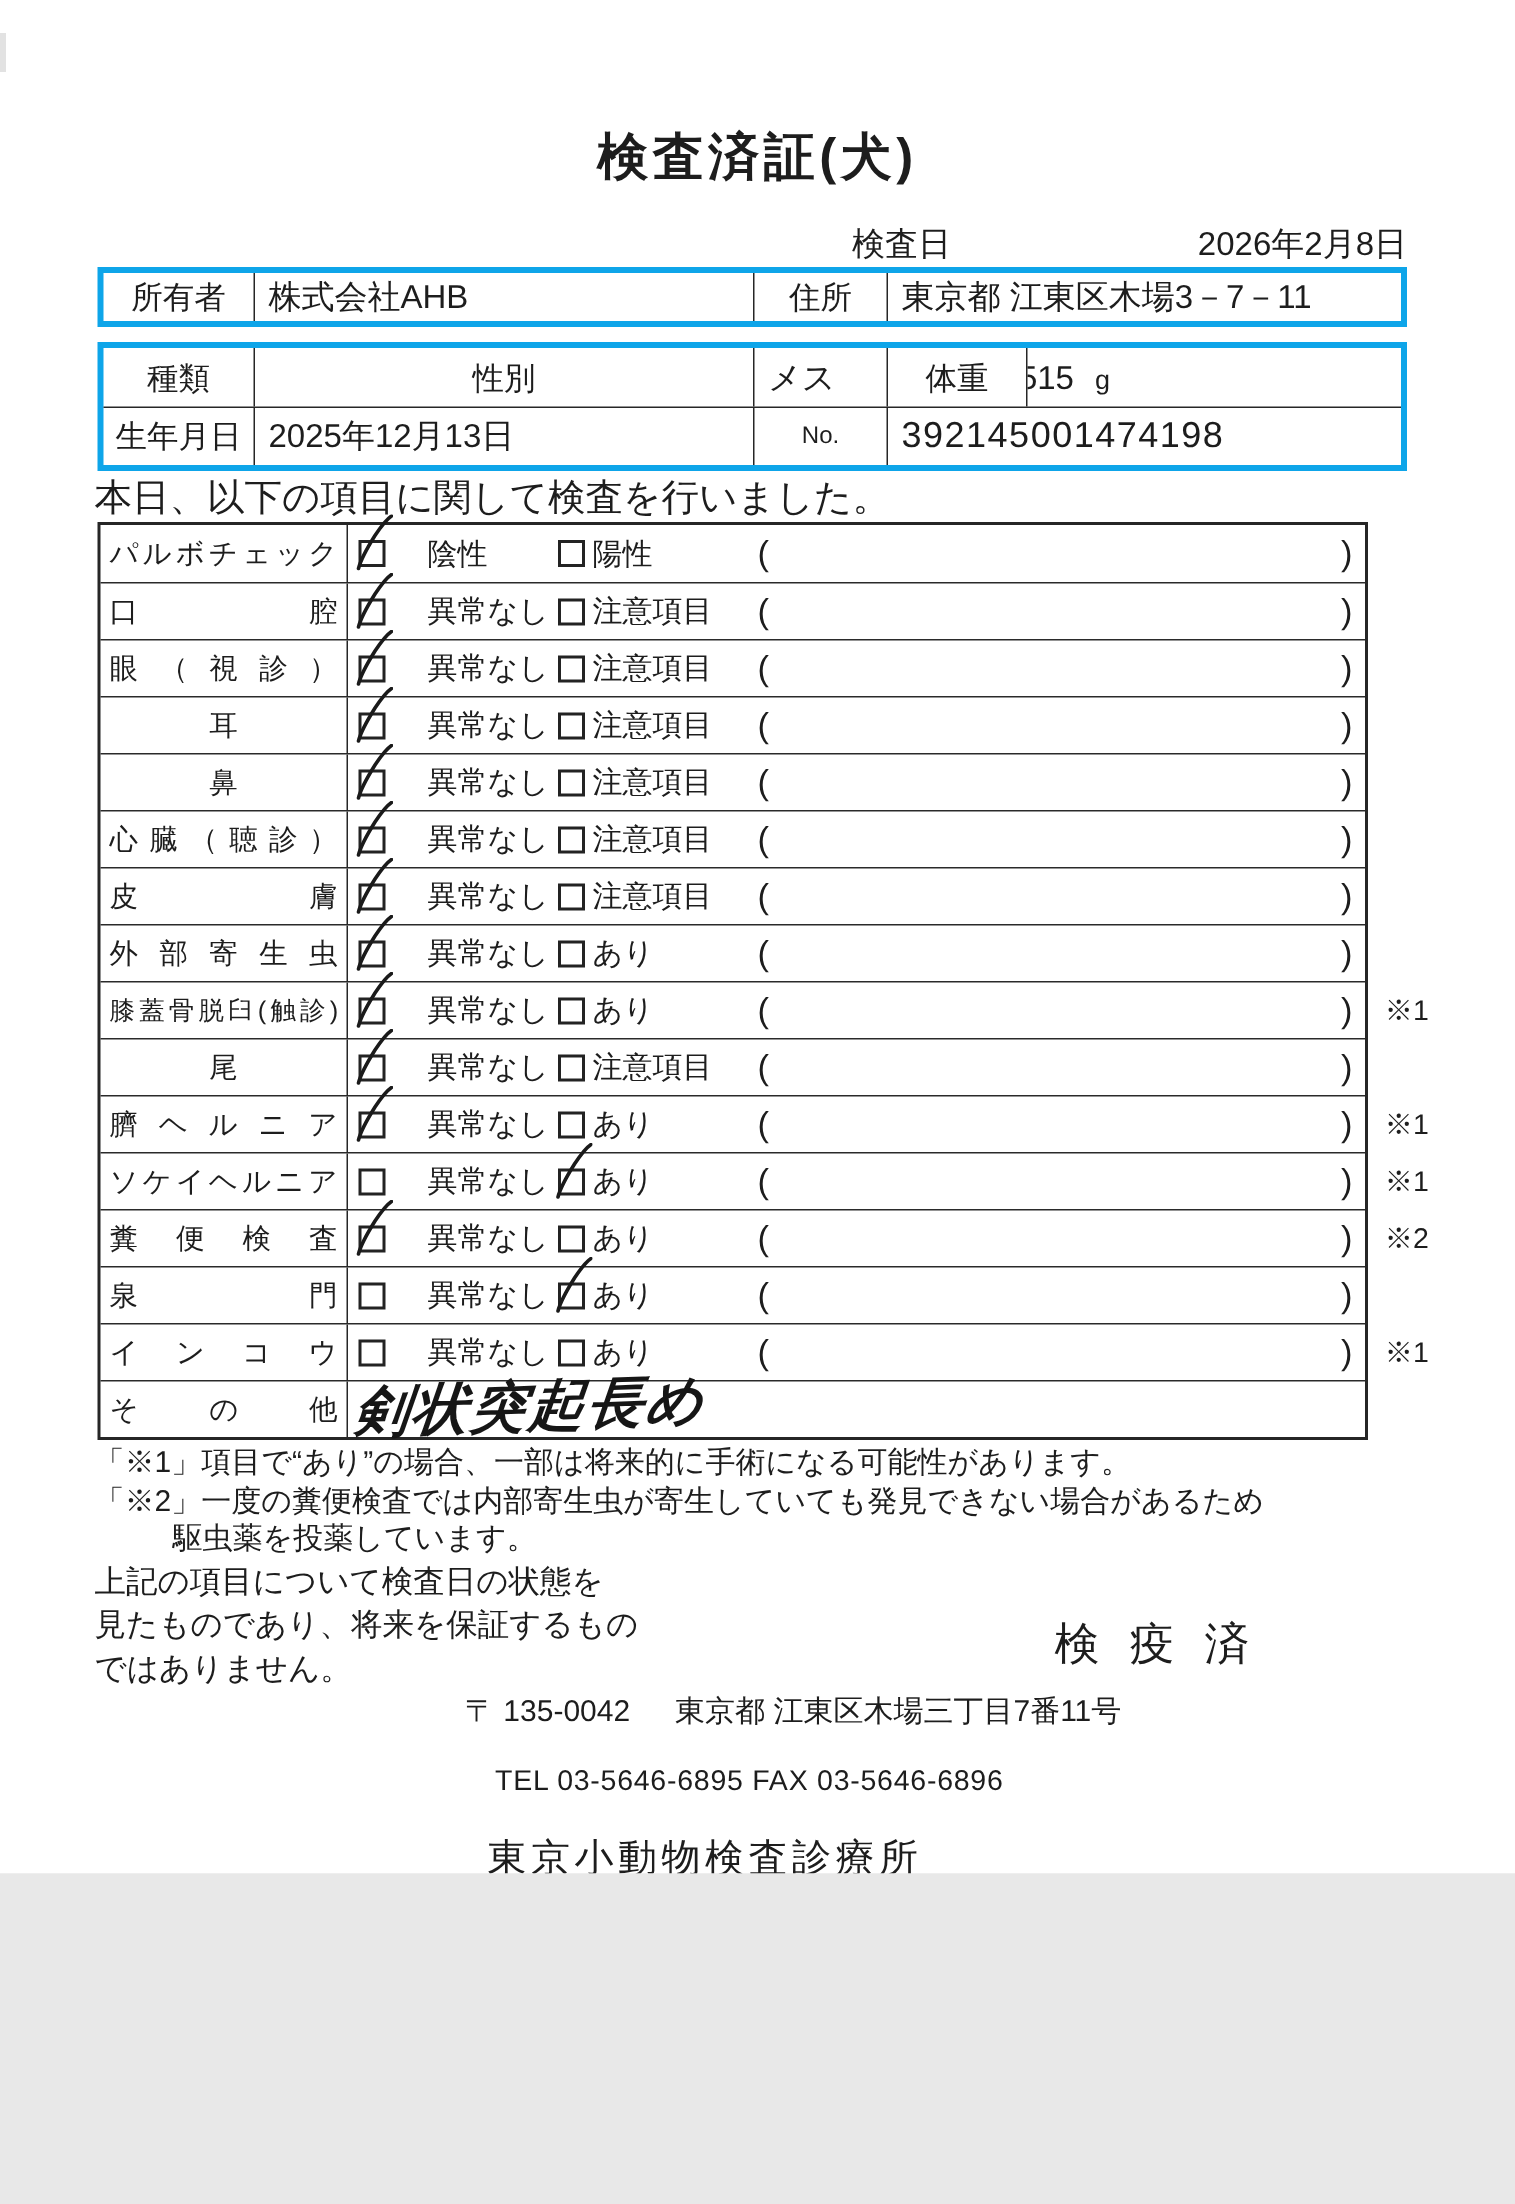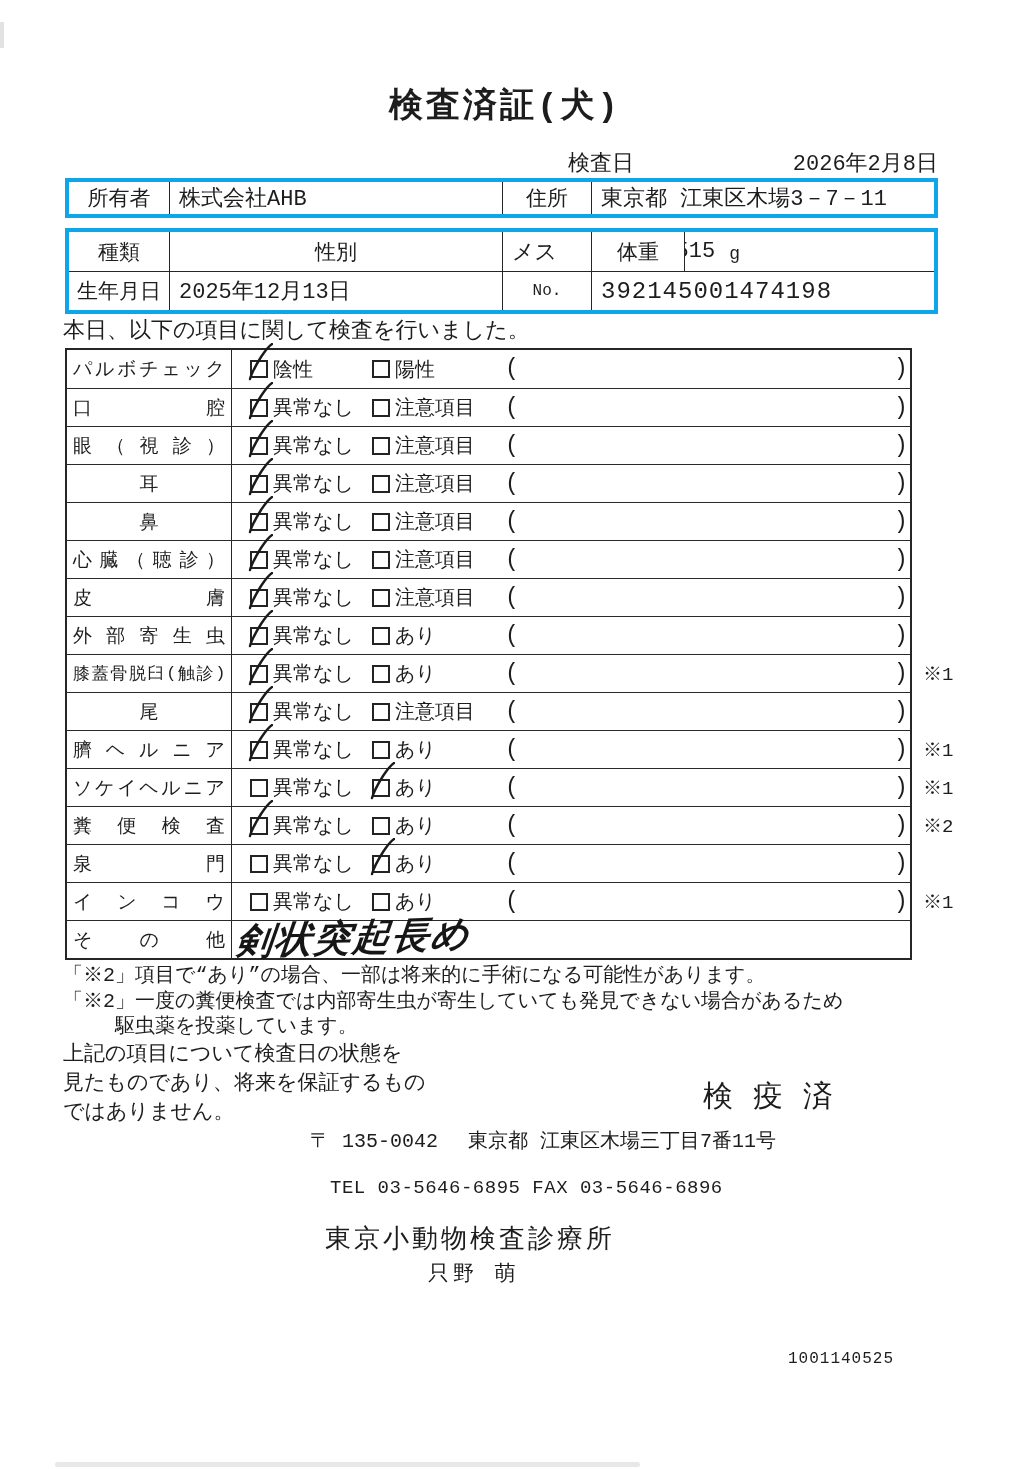--- a/index.html
+++ b/index.html
@@ -1,52 +1,52 @@
 <!DOCTYPE html>
 <html lang="ja"><head>
 <meta charset="utf-8">
 <style>
   html,body{margin:0;padding:0;background:#e8e8e8;}
   .page{
-    position:relative;width:1010px;height:1469px;background:#ffffff;
-    font-family:Liberation Mono, monospace;color:#1d1d1d;overflow:hidden;
+    position:relative;width:1010px;height:1249px;background:#ffffff;
+    font-family:Liberation Sans, sans-serif;color:#1d1d1d;overflow:hidden;
     margin:0 auto;
   }
   .abs{position:absolute;}
   .title{top:82px;left:0;width:100%;text-align:center;font-size:34px;font-weight:600;letter-spacing:3px;}
   .date-label{top:148px;left:568px;font-size:22px;}
   .date-value{top:148px;right:72px;font-size:22px;}
 
   
   .htable{border:4px solid #0ea5e9;box-sizing:border-box;background:#fff;}
   .hrow{display:grid;box-sizing:border-box;}
   .hrow + .hrow{border-top:1.6px solid #262626;}
   .hcell{box-sizing:border-box;display:flex;align-items:center;font-size:22px;overflow:hidden;white-space:nowrap;}
   .hcell + .hcell{border-left:1.6px solid #262626;}
   .lab{justify-content:center;font-size:21px;}
   .val{padding-left:9px;}
   .weight-cell{justify-content:flex-end;padding-left:41px;}
   .weight-num{margin-right:14px;}
   .weight-unit{font-size:18px;margin-right:9px;padding-top:4px;}
   .no-val{font-size:24px;letter-spacing:1px;}
 
-  .intro{top:315px;left:63px;font-size:22px;}
+  .intro{top:315px;left:63px;font-size:25px;}
 
   
   .itable{top:348px;left:65px;width:847px;border:2px solid #262626;box-sizing:border-box;background:#fff;}
   .irow{position:relative;height:38px;box-sizing:border-box;}
   .irow + .irow{border-top:1.5px solid #2a2a2a;}
   .ilabel{position:absolute;left:0;top:0;bottom:0;width:165px;border-right:1.6px solid #262626;
     box-sizing:border-box;display:flex;align-items:center;justify-content:space-between;
     padding:0 6px;font-size:19px;}
   .ilabel.single{justify-content:center;}
   .ilabel.long{font-size:17px;letter-spacing:-0.5px;}
   .icontent{position:absolute;left:165px;right:0;top:0;bottom:0;}
   .opt{position:absolute;top:0;height:100%;display:flex;align-items:center;}
-  .opt1{left:18px;}
+  .opt1{left:7px;gap:23px;}
   .opt2{left:140px;}
   .cbox{position:relative;width:14px;height:14px;border:2px solid #232323;margin-right:5px;flex:0 0 auto;}
   .check{position:absolute;left:-5px;top:-19px;width:26px;height:40px;display:none;pointer-events:none;}
   .olabel{font-size:20px;white-space:nowrap;}
   .paren{position:absolute;top:50%;transform:translateY(-50%);font-size:23px;}
   .popen{left:273px;}
   .pclose{left:662px;}
   .inote{position:absolute;left:856px;top:50%;transform:translateY(-50%);font-size:19px;white-space:nowrap;}
   .handwriting{position:absolute;left:4px;top:-8px;font-size:37px;font-weight:600;
     letter-spacing:2px;white-space:nowrap;transform:rotate(-2deg) skewX(-8deg);
@@ -536,21 +536,21 @@
           <span>の</span>
           <span>他</span>
         </div>
       <div class="icontent">
           <span class="handwriting">剣状突起長め</span>
         </div>
 
     </div>
   </div>
 
-  <div class="abs note-line" style="top:961px;">「※2」項目で“あり”の場合、一部は将来的に手術になる可能性があります。</div>
+  <div class="abs note-line" style="top:961px;">「※1」項目で“あり”の場合、一部は将来的に手術になる可能性があります。</div>
   <div class="abs note-line" style="top:987px;">「※2」一度の糞便検査では内部寄生虫が寄生していても発見できない場合があるため</div>
   <div class="abs disclaimer">上記の項目について検査日の状態を
 見たものであり、将来を保証するもの
 ではありません。</div>
 
   <div class="abs note-line note-indent" style="top:1012px;">駆虫薬を投薬しています。</div>
   <div class="abs stamp">検疫済</div>
 
   <div class="abs postal-line">
     <span>〒 135-0042</span><span class="postal-gap"></span><span>東京都 江東区木場三丁目7番11号</span>

